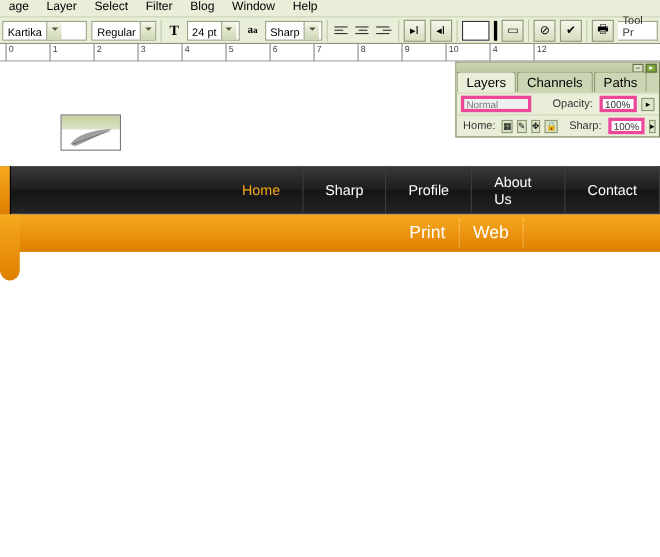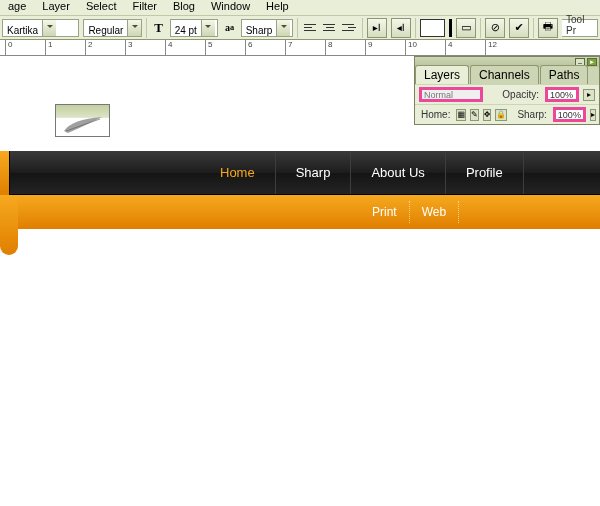--- a/index.html
+++ b/index.html
@@ -37,21 +37,21 @@
 .sitebar{position:absolute;left:0;top:95px;width:600px;height:44px;background:linear-gradient(#3a3a3a,#1d1d1d 50%,#141414 51%,#242424);display:flex;align-items:center;border-top-left-radius:0;border-bottom:1px solid #000}
 .sitebar-inner{margin-left:200px;display:flex;height:100%}
 .logo-sq{position:absolute;left:0;top:0;width:10px;height:44px;background:linear-gradient(#f6a91f,#e07f00);border-right:1px solid #000}
 .navitem{display:flex;align-items:center;padding:17px 20px;color:#fff;font-size:13px;font-family:Arial,sans-serif;border-right:1px solid #3d3d3d;cursor:pointer}
 .navitem.active{color:#f7a81b}
 
 
 .subnav{position:absolute;left:0;top:139px;width:600px;height:34px;background:linear-gradient(#f6a91f,#e07f00);display:flex}
 .subnav-left{position:absolute;left:0;top:0;width:18px;height:60px;background:linear-gradient(#f6a91f,#e07f00);border-bottom-left-radius:14px;border-bottom-right-radius:14px}
 .subnav-items{margin-left:360px;display:flex;height:100%;align-items:center}
-.subitem{color:#fff;font-size:12px;padding:4px 12px;border-right:1px dotted #ffd27a;cursor:pointer}
+.subitem{color:#fff;font-size:16px;padding:4px 12px;border-right:1px dotted #ffd27a;cursor:pointer}
 
 
 .panel{position:absolute;right:0;top:0;width:186px;background:#e8eed8;border:1px solid #7a8460;font-size:10px;z-index:5}
 .panel-hdr{height:10px;background:linear-gradient(#cdd6b4,#b9c39b);display:flex;justify-content:flex-end;align-items:center;gap:2px;padding:0 2px}
 .hdr-btn{width:10px;height:8px;border:1px solid #5f693f;background:#dbe4c6;font-size:7px;display:flex;align-items:center;justify-content:center}
 .panel-tabs{display:flex;height:17px;background:#cdd6b4;align-items:flex-end}
 .ptab{padding:2px 8px;border:1px solid #8e9674;border-bottom:none;background:#cdd6b4;border-radius:3px 3px 0 0;margin-right:1px;margin-top:1px;font-size:12px}
 .ptab.on{background:#e8eed8}
 .panel-row{display:flex;align-items:center;height:20px;padding:2px 4px;gap:4px;border-top:1px solid #cdd6b4}
 .pinput{height:15px;border:3px solid #ec4899;background:#efefef;display:flex;align-items:center;padding:0 2px;font-size:9px;color:#777}
@@ -166,22 +166,23 @@
         <path d="M2 16 Q10 4 40 2 Q20 12 6 18 Z" fill="#888" opacity="0.8"></path>
         <path d="M4 16 L38 4" stroke="#555" stroke-width="0.6"></path>
       </svg>
     </div>
 
     <div class="sitebar">
       <div class="logo-sq"></div>
       <div class="sitebar-inner">
         <div class="navitem active">Home</div>
         <div class="navitem">Sharp</div>
+        <div class="navitem">Profile</div>
         <div class="navitem">About Us</div>
-        <div class="navitem">Profile</div>
+        <div class="navitem">Contact</div>
       </div>
     </div>
 
     <div class="subnav">
       <div class="subnav-left"></div>
       <div class="subnav-items">
         <div class="subitem">Print</div>
         <div class="subitem">Web</div>
       </div>
     </div>

